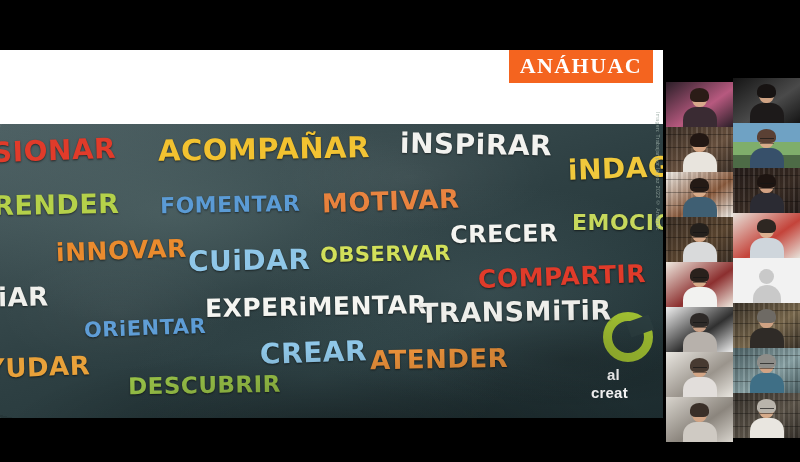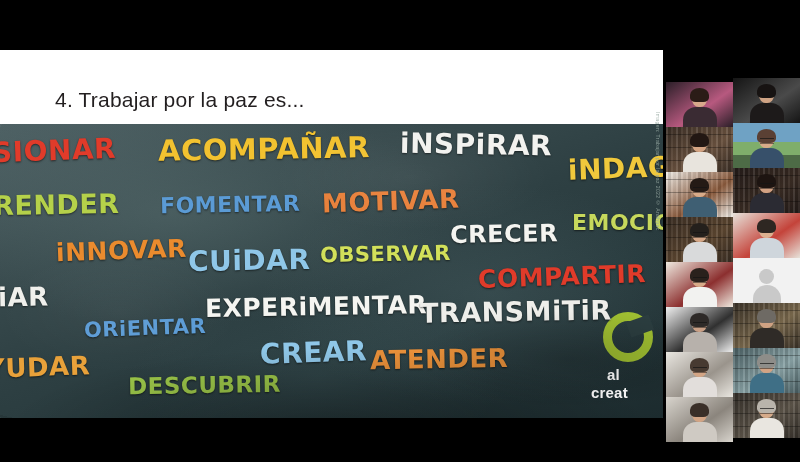--- a/index.html
+++ b/index.html
@@ -269,21 +269,21 @@
   }
 </style>
 </head>
 <body>
 
 <div id="app">
 
   <div class="slide">
 
     <div class="slide-header">
-      <div class="slide-title">4. Trabajar por la paz es...</div>
+      <div class="brand-logo">ANÁHUAC</div>
     </div>
 
     <div class="board" id="board">
       <div class="board-logo">
         <div class="ring"></div>
         <div class="l1">al</div>
         <div class="l2">creat</div>
       </div>
     <div class="word" style="left: -8px; top: 10px; font-size: 28px; color: rgb(224, 59, 42); transform: rotate(-2deg);">SIONAR</div>
         <div class="word" style="left: 158px; top: 8px; font-size: 29px; color: rgb(242, 194, 48); transform: rotate(-1deg);">ACOMPAÑAR</div>

